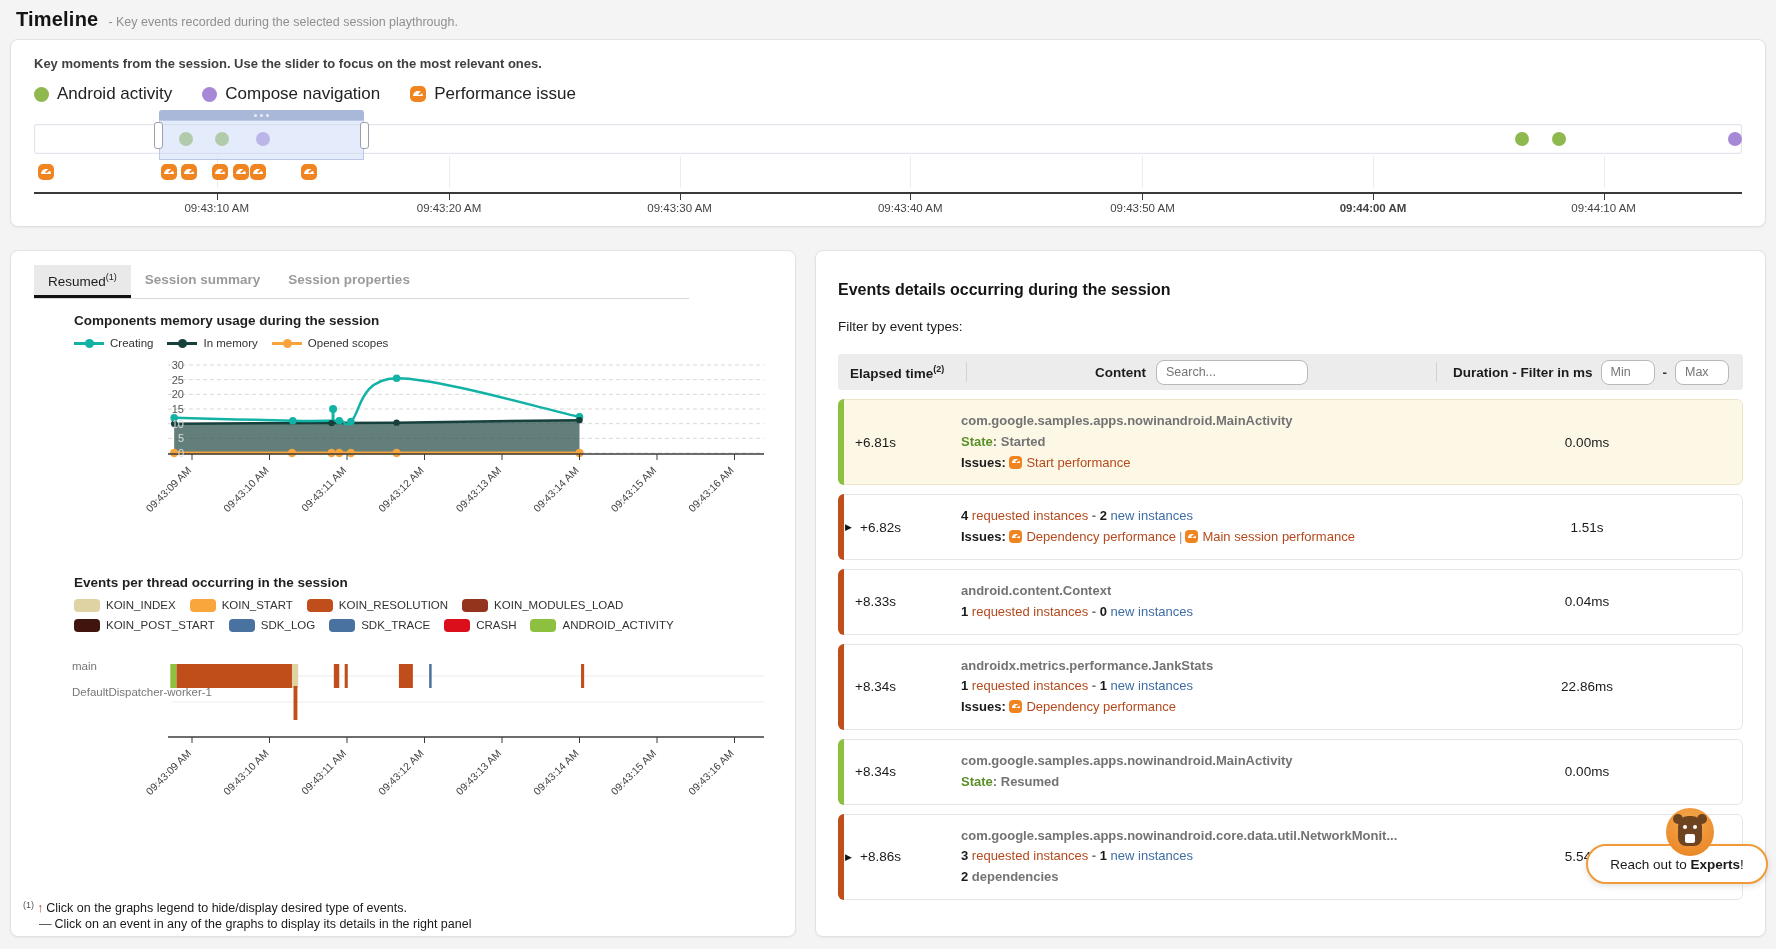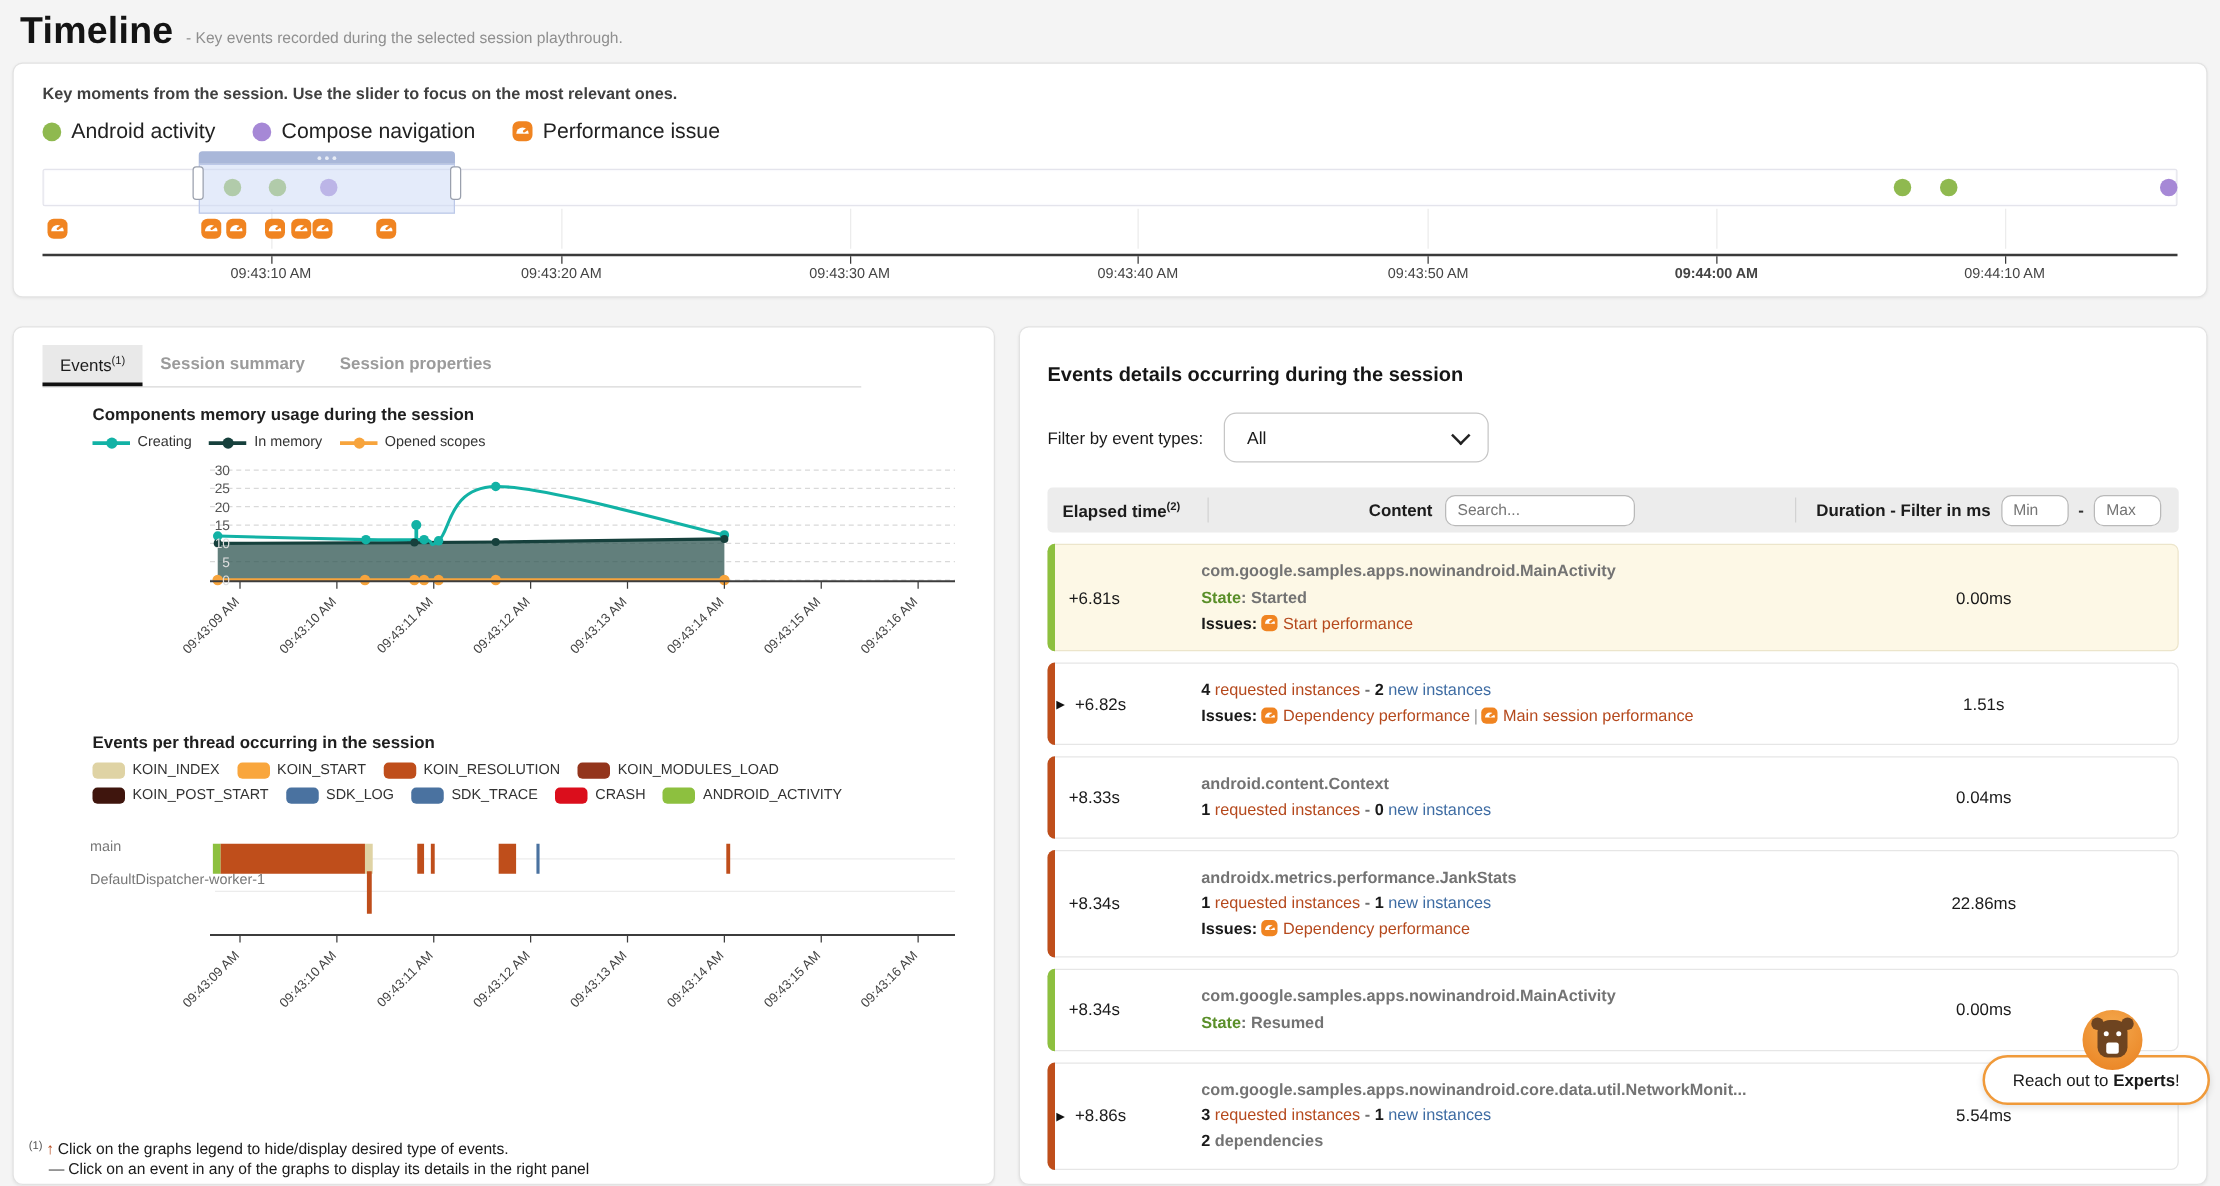--- a/index.html
+++ b/index.html
@@ -1,19 +1,19 @@
 <!DOCTYPE html>
 <html><head>
 <meta charset="utf-8">
 <style>
   * { box-sizing: border-box; margin: 0; padding: 0; }
   html,body { width:1776px; height:949px; overflow:hidden; background:#f4f4f4;
     font-family:"Liberation Sans", sans-serif; color:#1a1a1a; }
   .page-header { padding:8px 16px 6px; display:flex; align-items:baseline; gap:10px; }
-  .page-header h1 { font-size:30px; font-weight:bold; color:#141414; letter-spacing:.2px; }
+  .page-header h1 { font-size:20px; font-weight:bold; color:#141414; letter-spacing:.2px; }
   .page-header .sub { font-size:12.5px; color:#8f8f8f; }
   .card { background:#fff; border:1px solid #e2e2e2; border-radius:8px; box-shadow:0 1px 2px rgba(0,0,0,.05); }
 
   
   .timeline-card { margin:2px 10px 0; height:188px; padding:16px 23px 0; position:relative; }
   .tl-intro { font-size:13px; font-weight:bold; color:#404040; }
   .tl-legend { display:flex; align-items:center; gap:30px; margin-top:13px; font-size:17px; color:#222; }
   .tl-legend .item { display:flex; align-items:center; gap:8px; cursor:pointer; }
   .dot { width:15px; height:15px; border-radius:50%; display:inline-block; }
   .perf-ico { display:inline-block; width:16px; height:16px; background:#f08421; border-radius:5px; position:relative; flex:none; }
@@ -198,21 +198,21 @@
           <div class="tl-tick-label" style="left: 78.4%; font-weight: bold;">09:44:00 AM</div>
           <div class="tl-tick" style="left: 91.9%;"></div>
           <div class="tl-tick-label" style="left: 91.9%;">09:44:10 AM</div>
         </div>
     </div>
   </section>
 
   <div class="columns">
     <section class="card left-card">
       <div class="tabs" id="tabs">
-          <div class="tab active"><span>Events</span><sup>(1)</sup></div>
+          <div class="tab active"><span>Resumed</span><sup>(1)</sup></div>
           <div class="tab"><span>Session summary</span></div>
           <div class="tab"><span>Session properties</span></div>
         </div>
       <h3 class="chart-title">Components memory usage during the session</h3>
       <div class="chart-legend" id="mem-legend">
           <div class="item">
             <span class="line-dot">
               <i style="background: rgb(18, 178, 165);"></i>
               <b style="background: rgb(18, 178, 165);"></b>
             </span>
@@ -367,24 +367,20 @@
         <div style="padding-left:16px;">
           <span class="fn-dash">—</span><span>Click on an event in any of the graphs to display its details in the right panel</span>
         </div>
       </div>
     </section>
 
     <section class="card right-card">
       <h2>Events details occurring during the session</h2>
       <div class="filter-row">
         <span>Filter by event types:</span>
-        <div class="dropdown">
-          <span>All</span>
-          <span class="chevron"></span>
-        </div>
       </div>
       <div class="thead">
         <div class="col-elapsed"><span>Elapsed time</span><sup>(2)</sup></div>
         <div class="divider"></div>
         <div class="col-content">
           <span>Content</span>
           <input class="search" placeholder="Search..." style="">
         </div>
         <div class="divider"></div>
         <div class="col-duration">

